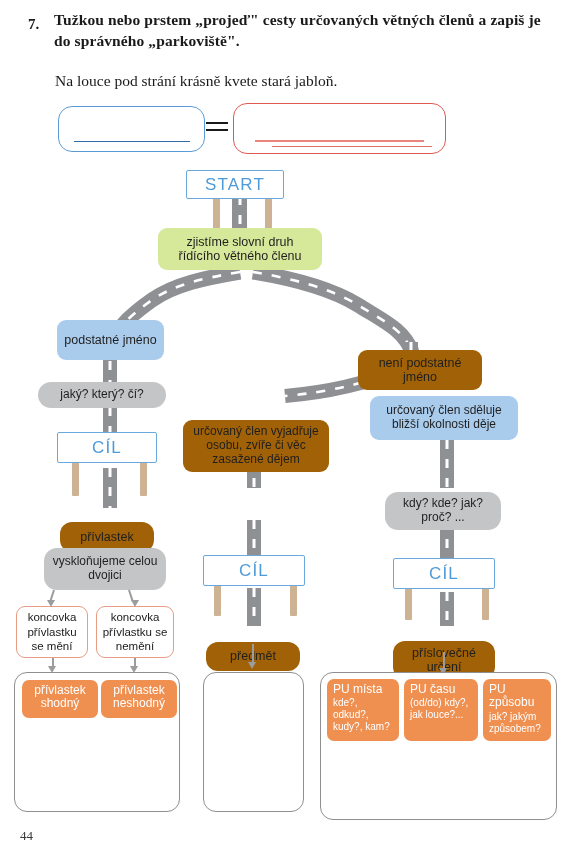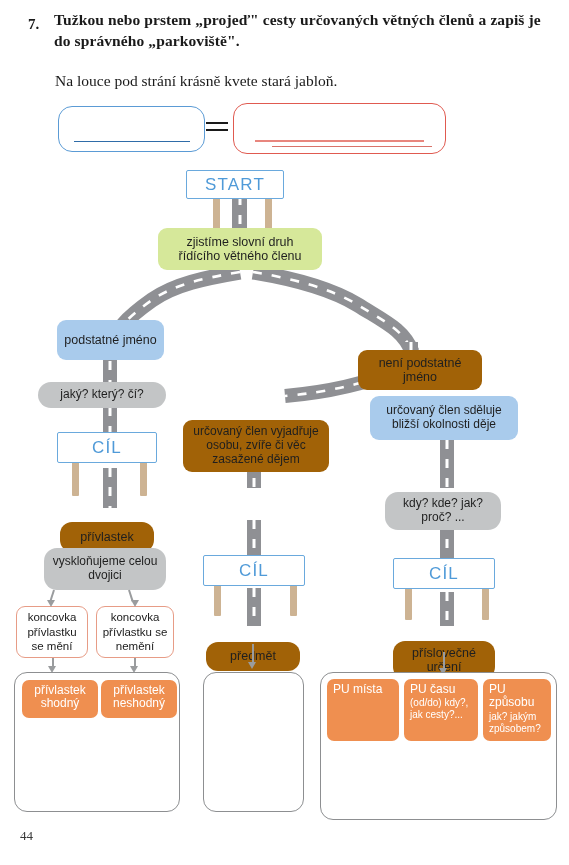--- a/index.html
+++ b/index.html
@@ -265,24 +265,25 @@
   </div>
   <div class="chip center" style="left:101px;top:680px;width:76px;height:38px;">
     <div class="t">přívlastek neshodný</div>
   </div>
 
   <div class="lot" style="left:203px;top:672px;width:101px;height:140px;"></div>
 
   <div class="lot" style="left:320px;top:672px;width:237px;height:148px;"></div>
   <div class="chip" style="left:327px;top:679px;width:72px;height:62px;">
     <div class="t">PU místa</div>
+    <div class="s">kde?, odkud?, kudy?, kam?</div>
   </div>
   <div class="chip" style="left:404px;top:679px;width:74px;height:62px;">
     <div class="t">PU času</div>
-    <div class="s">(od/do) kdy?, jak cesty?...</div>
+    <div class="s">(od/do) kdy?, jak louce?...</div>
   </div>
   <div class="chip" style="left:483px;top:679px;width:68px;height:62px;">
     <div class="t">PU způsobu</div>
     <div class="s">jak? jakým způsobem?</div>
   </div>
 
   <div class="pageno">44</div>
 </div>
 
 </body></html>

